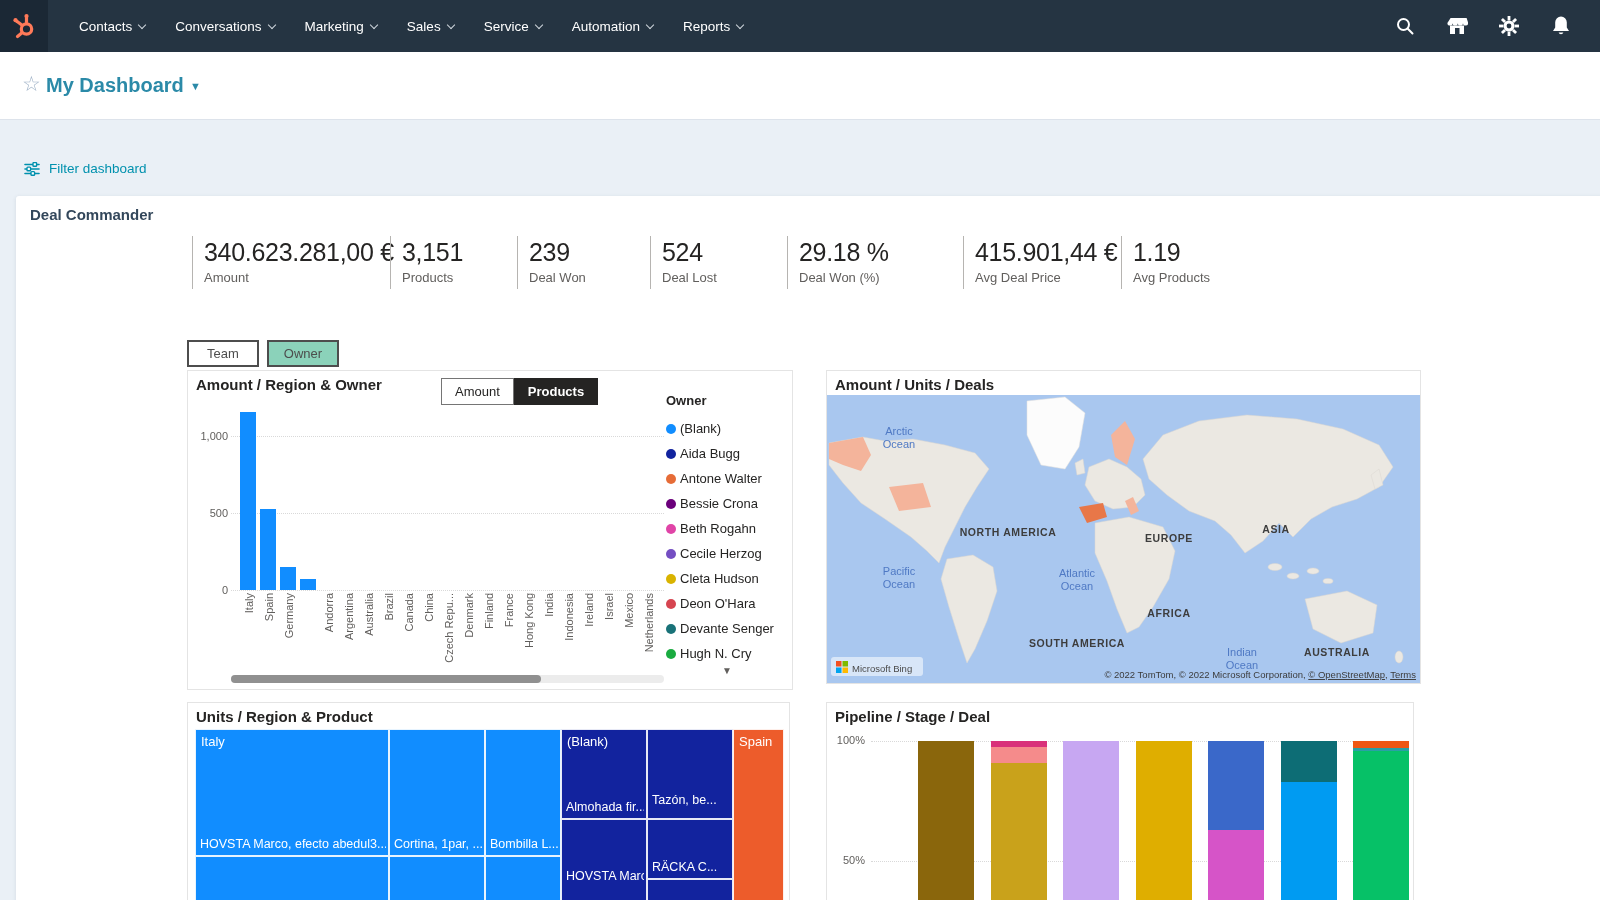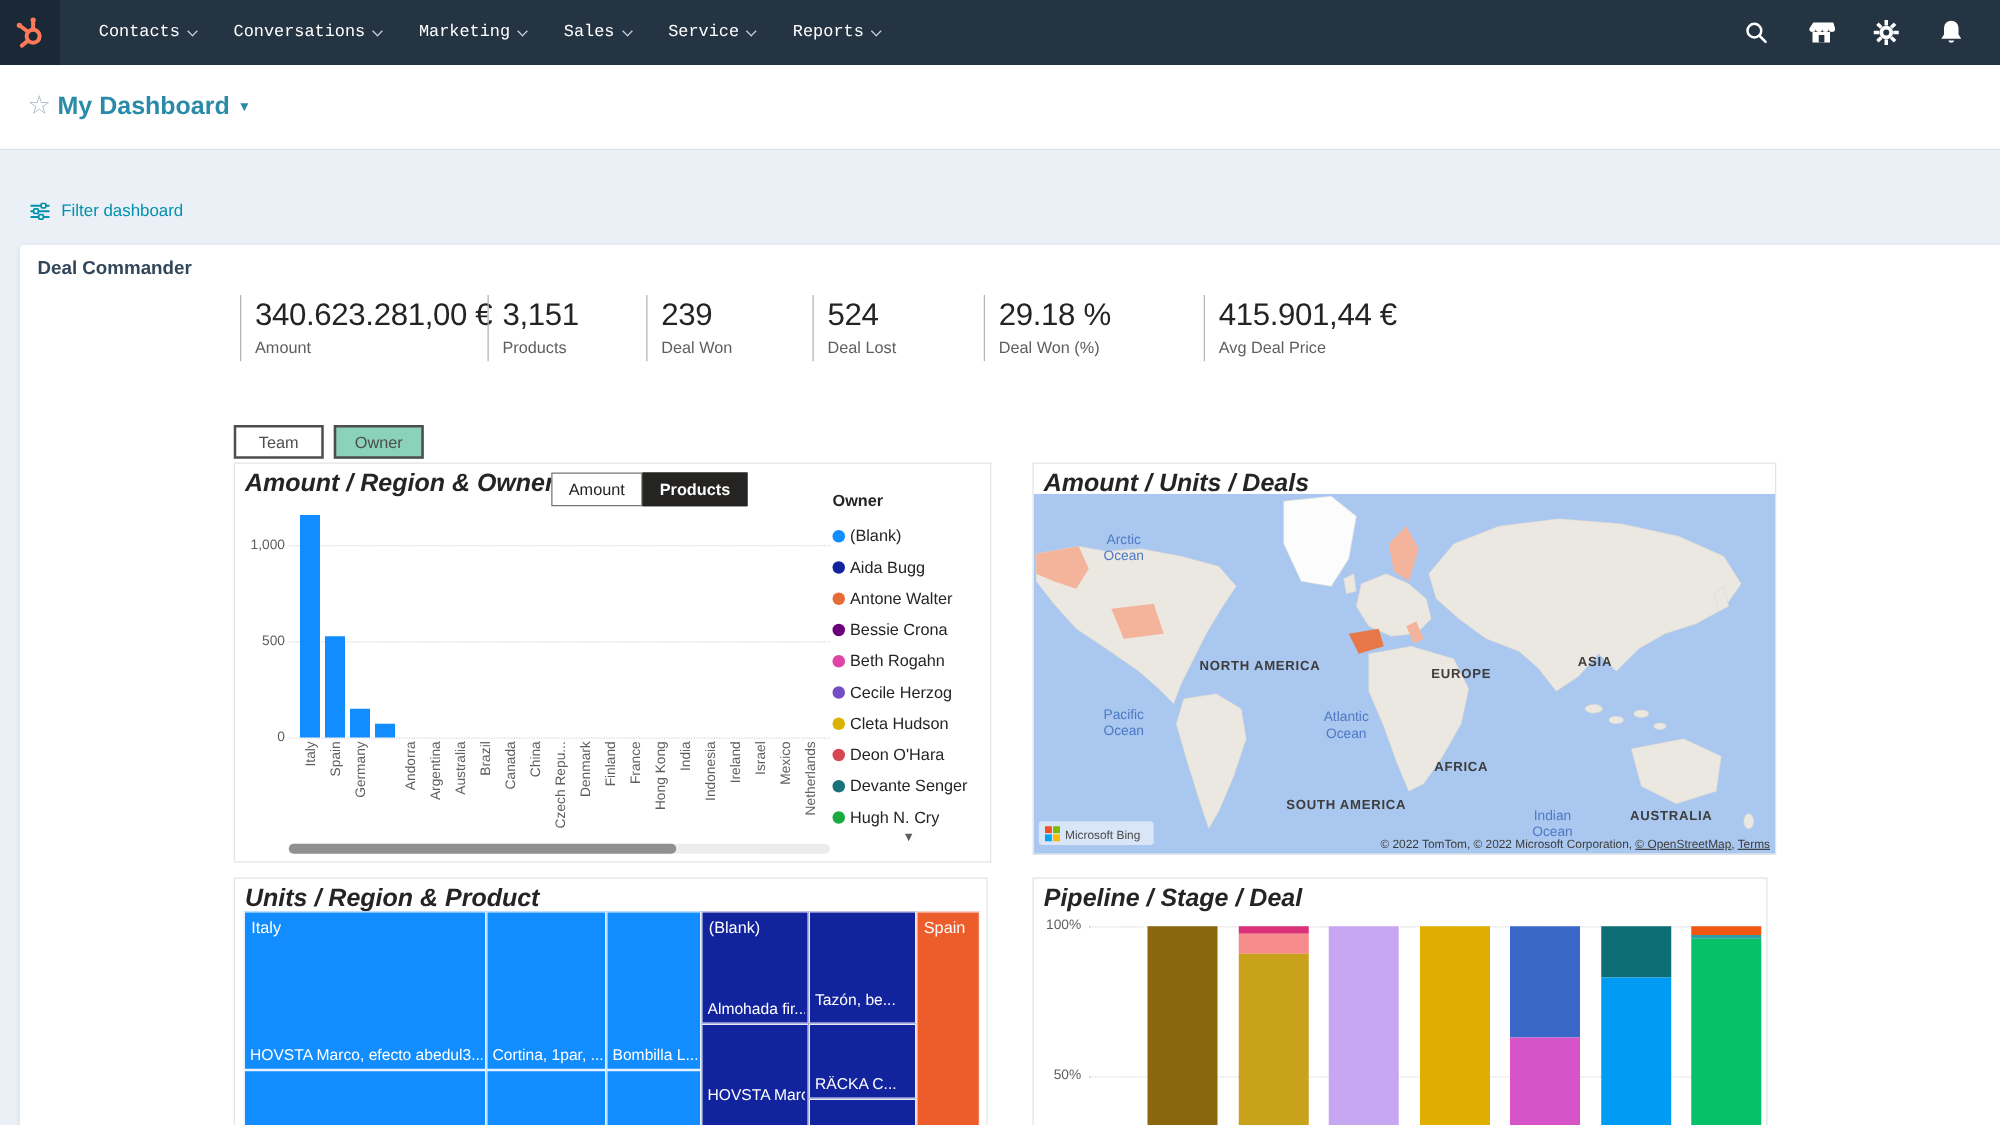--- a/index.html
+++ b/index.html
@@ -1,21 +1,21 @@
 <!DOCTYPE html>
 <html><head>
 <meta charset="utf-8">
 <style>
   * { box-sizing: border-box; margin: 0; padding: 0; }
   html,body { width:1600px; height:900px; overflow:hidden; font-family:"Liberation Sans", sans-serif; background:#eaf0f6; }
 
   
   .topnav { position:absolute; left:0; top:0; width:1600px; height:52px; background:#253442; display:flex; align-items:center; z-index:10; }
   .logo-box { width:48px; height:52px; background:#1b2835; display:flex; align-items:center; justify-content:center; flex:0 0 48px; }
-  .nav-menu { display:flex; align-items:center; height:100%; margin-left:16px;font-family:Liberation Mono, monospace; }
+  .nav-menu { display:flex; align-items:center; height:100%; margin-left:16px; }
   .nav-item { display:flex; align-items:center; padding:0 15px; height:100%; color:#fff; font-size:13.5px; font-weight:500; cursor:pointer; }
   .chev { width:6px; height:6px; border-right:1.4px solid #cfd6dd; border-bottom:1.4px solid #cfd6dd; transform:rotate(45deg); margin-left:7px; margin-top:-3px; }
   .nav-icons { position:absolute; right:28px; top:0; height:52px; display:flex; align-items:center; gap:30px; }
   .nav-icon { width:22px; height:22px; display:flex; align-items:center; justify-content:center; cursor:pointer; }
 
   
   .page-header { position:absolute; left:0; top:52px; width:1600px; height:68px; background:#fff; border-bottom:1px solid #dde3eb; z-index:5; }
   .star { position:absolute; left:22px; top:20px; font-size:21px; color:#a3b5c9; cursor:pointer; }
   .dash-title { position:absolute; left:46px; top:22px; font-size:20px; font-weight:bold; color:#2b8aa8; cursor:pointer; }
   .dash-caret { position:absolute; left:190px; top:28px; font-size:11px; color:#2b8aa8; cursor:pointer; }
@@ -34,21 +34,21 @@
   .kpi-value { font-size:25px; color:#252423; letter-spacing:-.3px; white-space:nowrap; }
   .kpi-label { font-size:13px; color:#605e5c; margin-top:3px; white-space:nowrap; }
 
   
   .slicer-row { position:absolute; left:171px; top:144px; display:flex; gap:8px; }
   .slicer-btn { min-width:72px; height:27px; border:2px solid #4d4d4d; background:#fff; color:#4d4d4d; font-size:13px; display:flex; align-items:center; justify-content:center; padding:0 14px; cursor:pointer; }
   .slicer-btn.active { background:#8bd2ba; }
 
   
   .panel { position:absolute; background:#fff; border:1px solid #e4e4e4; }
-  .panel-title { position:absolute; left:8px; top:5px; font-size:20px; font-weight:bold; color:#252423; white-space:nowrap;font-style:italic; }
+  .panel-title { position:absolute; left:8px; top:5px; font-size:15px; font-weight:bold; color:#252423; white-space:nowrap; }
 
   #panel-bar      { left:171px; top:174px; width:606px; height:320px; }
   #panel-map      { left:810px; top:174px; width:595px; height:314px; }
   #panel-treemap  { left:171px; top:506px; width:603px; height:250px; }
   #panel-pipeline { left:810px; top:506px; width:588px; height:250px; }
 
   
   .measure-toggle { position:absolute; left:253px; top:7px; display:flex; }
   .mt-btn { height:27px; padding:0 13px; font-size:13px; display:flex; align-items:center; cursor:pointer; }
   .mt-btn.off { background:#fff; border:1px solid #757575; color:#252423; }
@@ -113,20 +113,24 @@
       <div class="nav-item">
         <span>Marketing</span>
         <span class="chev"></span>
       </div>
       <div class="nav-item">
         <span>Sales</span>
         <span class="chev"></span>
       </div>
       <div class="nav-item">
         <span>Service</span>
+        <span class="chev"></span>
+      </div>
+      <div class="nav-item">
+        <span>Automation</span>
         <span class="chev"></span>
       </div>
       <div class="nav-item">
         <span>Reports</span>
         <span class="chev"></span>
       </div>
     </div>
   <div class="nav-icons">
     <div class="nav-icon">
       <svg width="20" height="20" viewBox="0 0 20 20">
@@ -211,20 +215,24 @@
         <div class="kpi-value">524</div>
         <div class="kpi-label">Deal Lost</div>
       </div>
       <div class="kpi" style="width: 176px;">
         <div class="kpi-value">29.18 %</div>
         <div class="kpi-label">Deal Won (%)</div>
       </div>
       <div class="kpi" style="width: 158px;">
         <div class="kpi-value">415.901,44 €</div>
         <div class="kpi-label">Avg Deal Price</div>
+      </div>
+      <div class="kpi" style="width: 120px;">
+        <div class="kpi-value">1.19</div>
+        <div class="kpi-label">Avg Products</div>
       </div>
     </div>
 
   <div class="slicer-row">
     <div class="slicer-btn">Team</div>
     <div class="slicer-btn active">Owner</div>
   </div>
 
   <div class="panel" id="panel-bar">
     <div class="panel-title">Amount / Region &amp; Owner</div>

